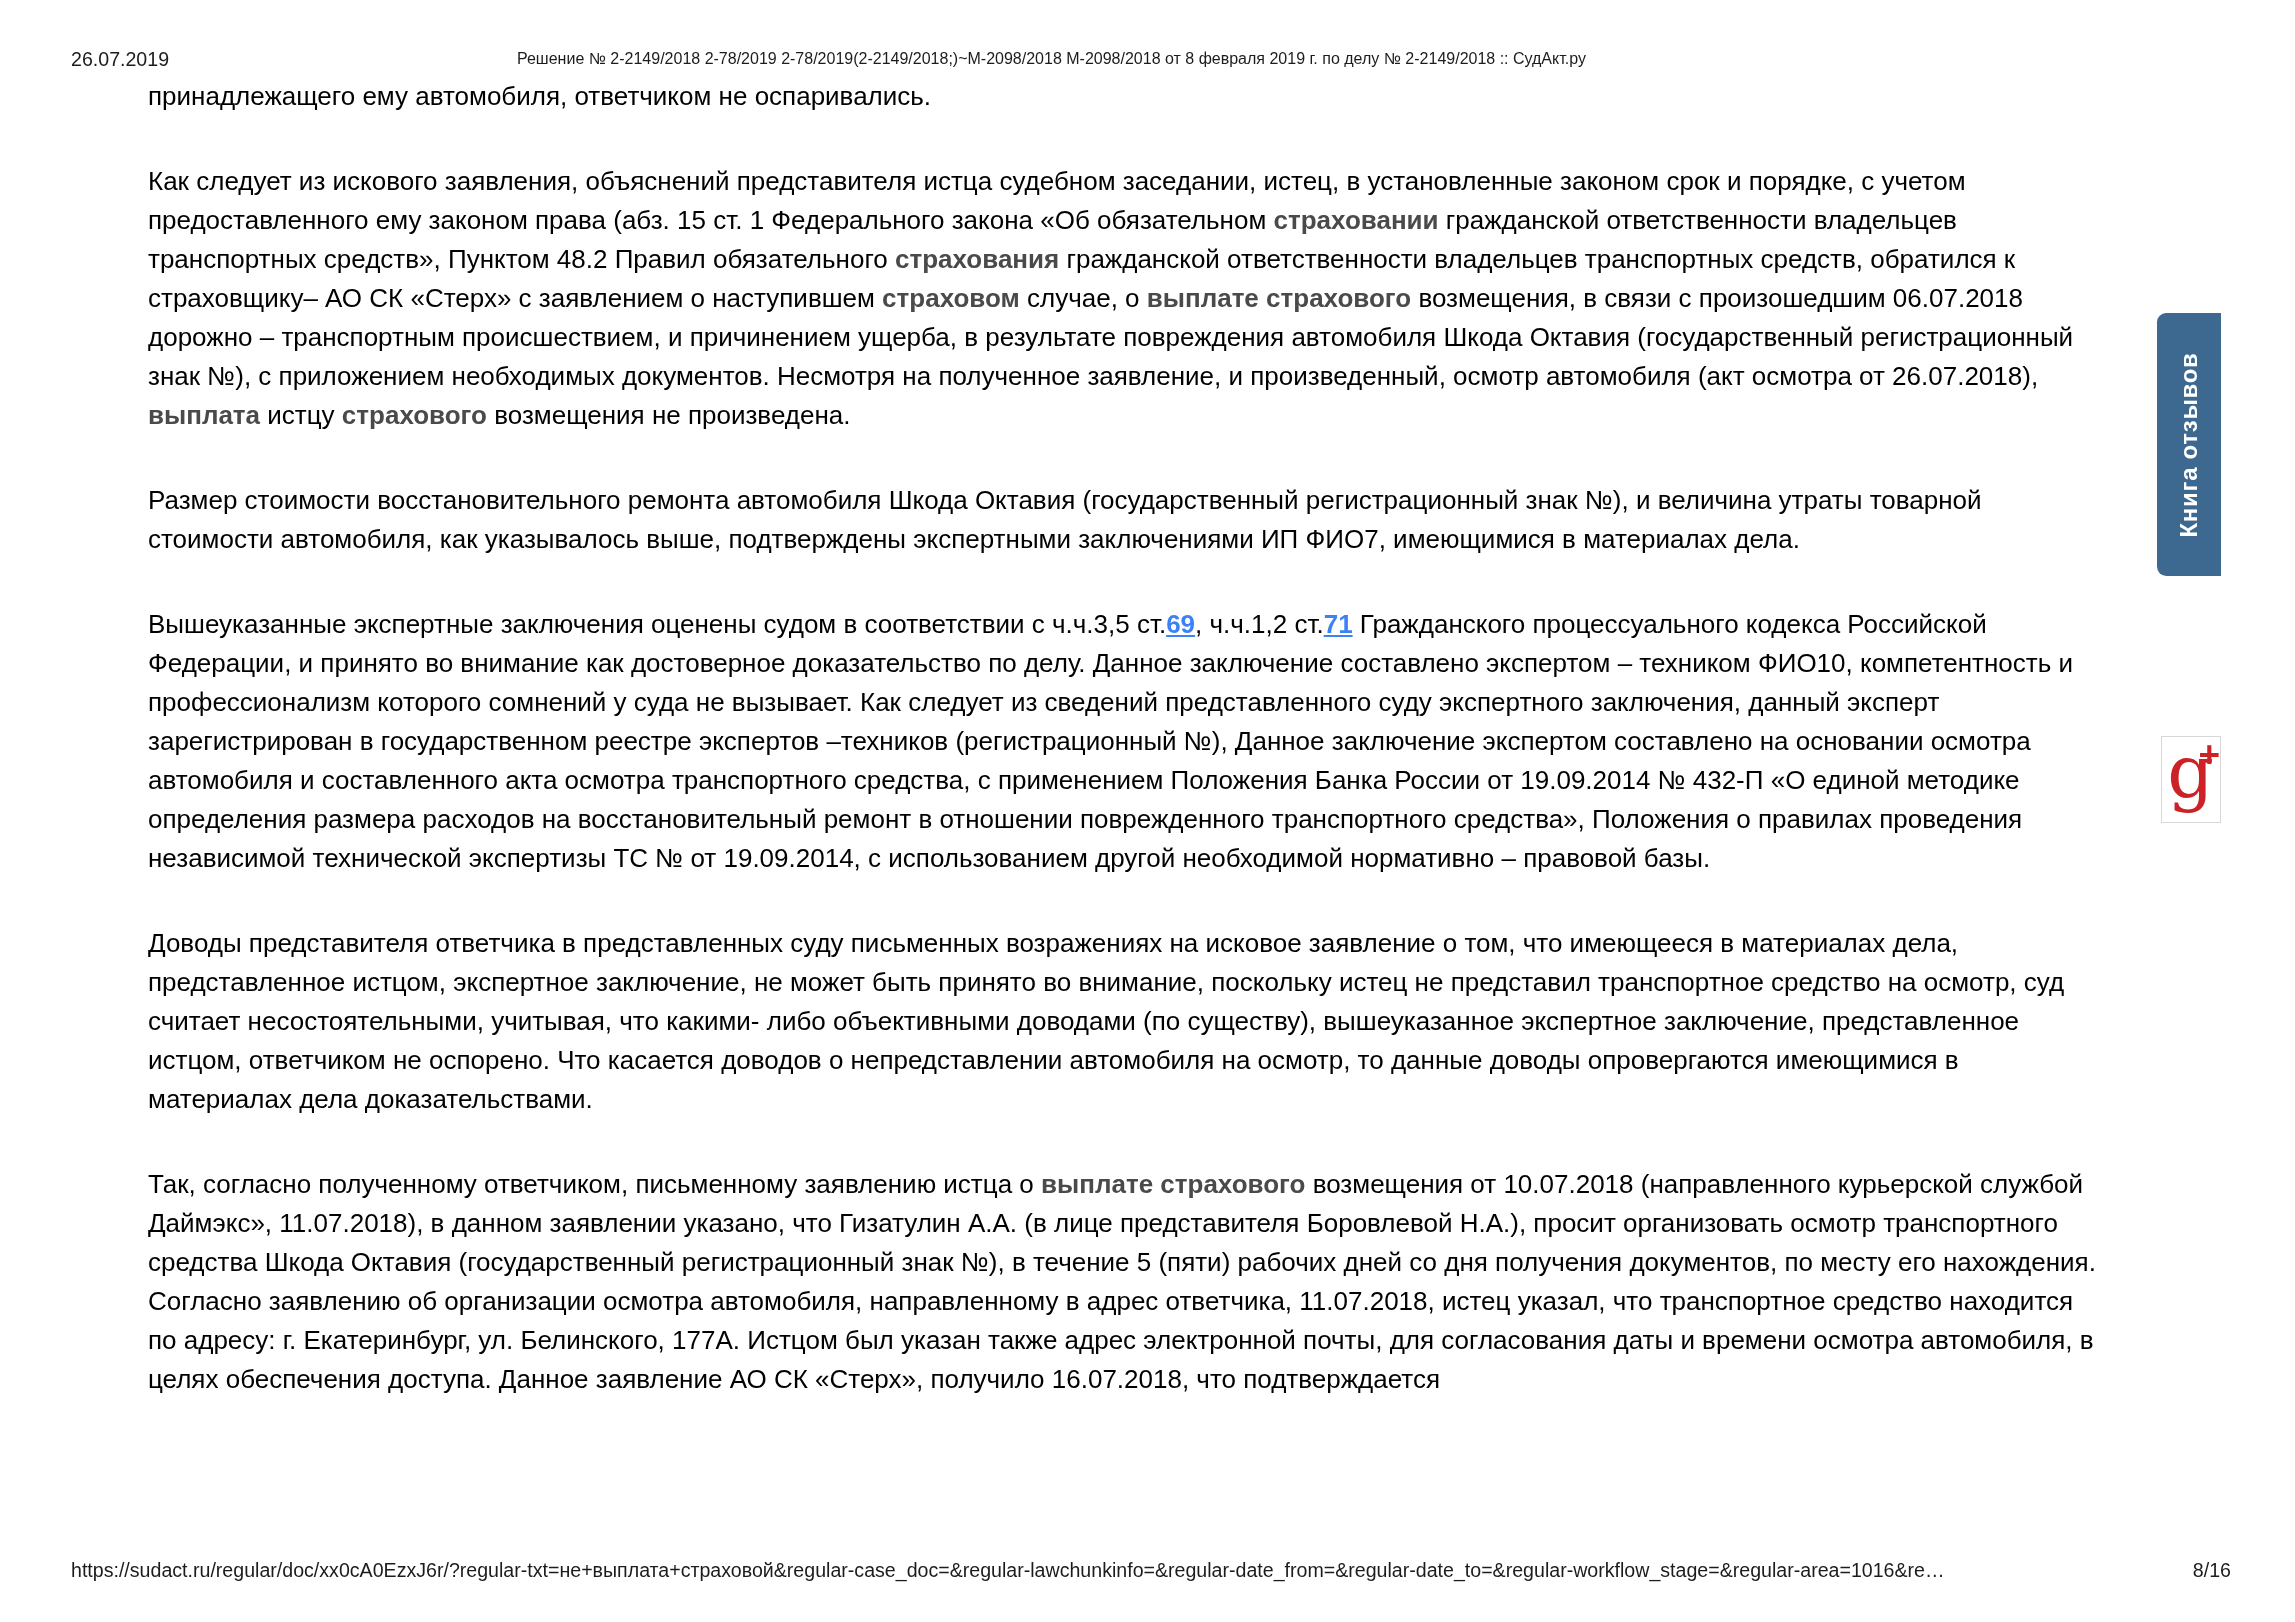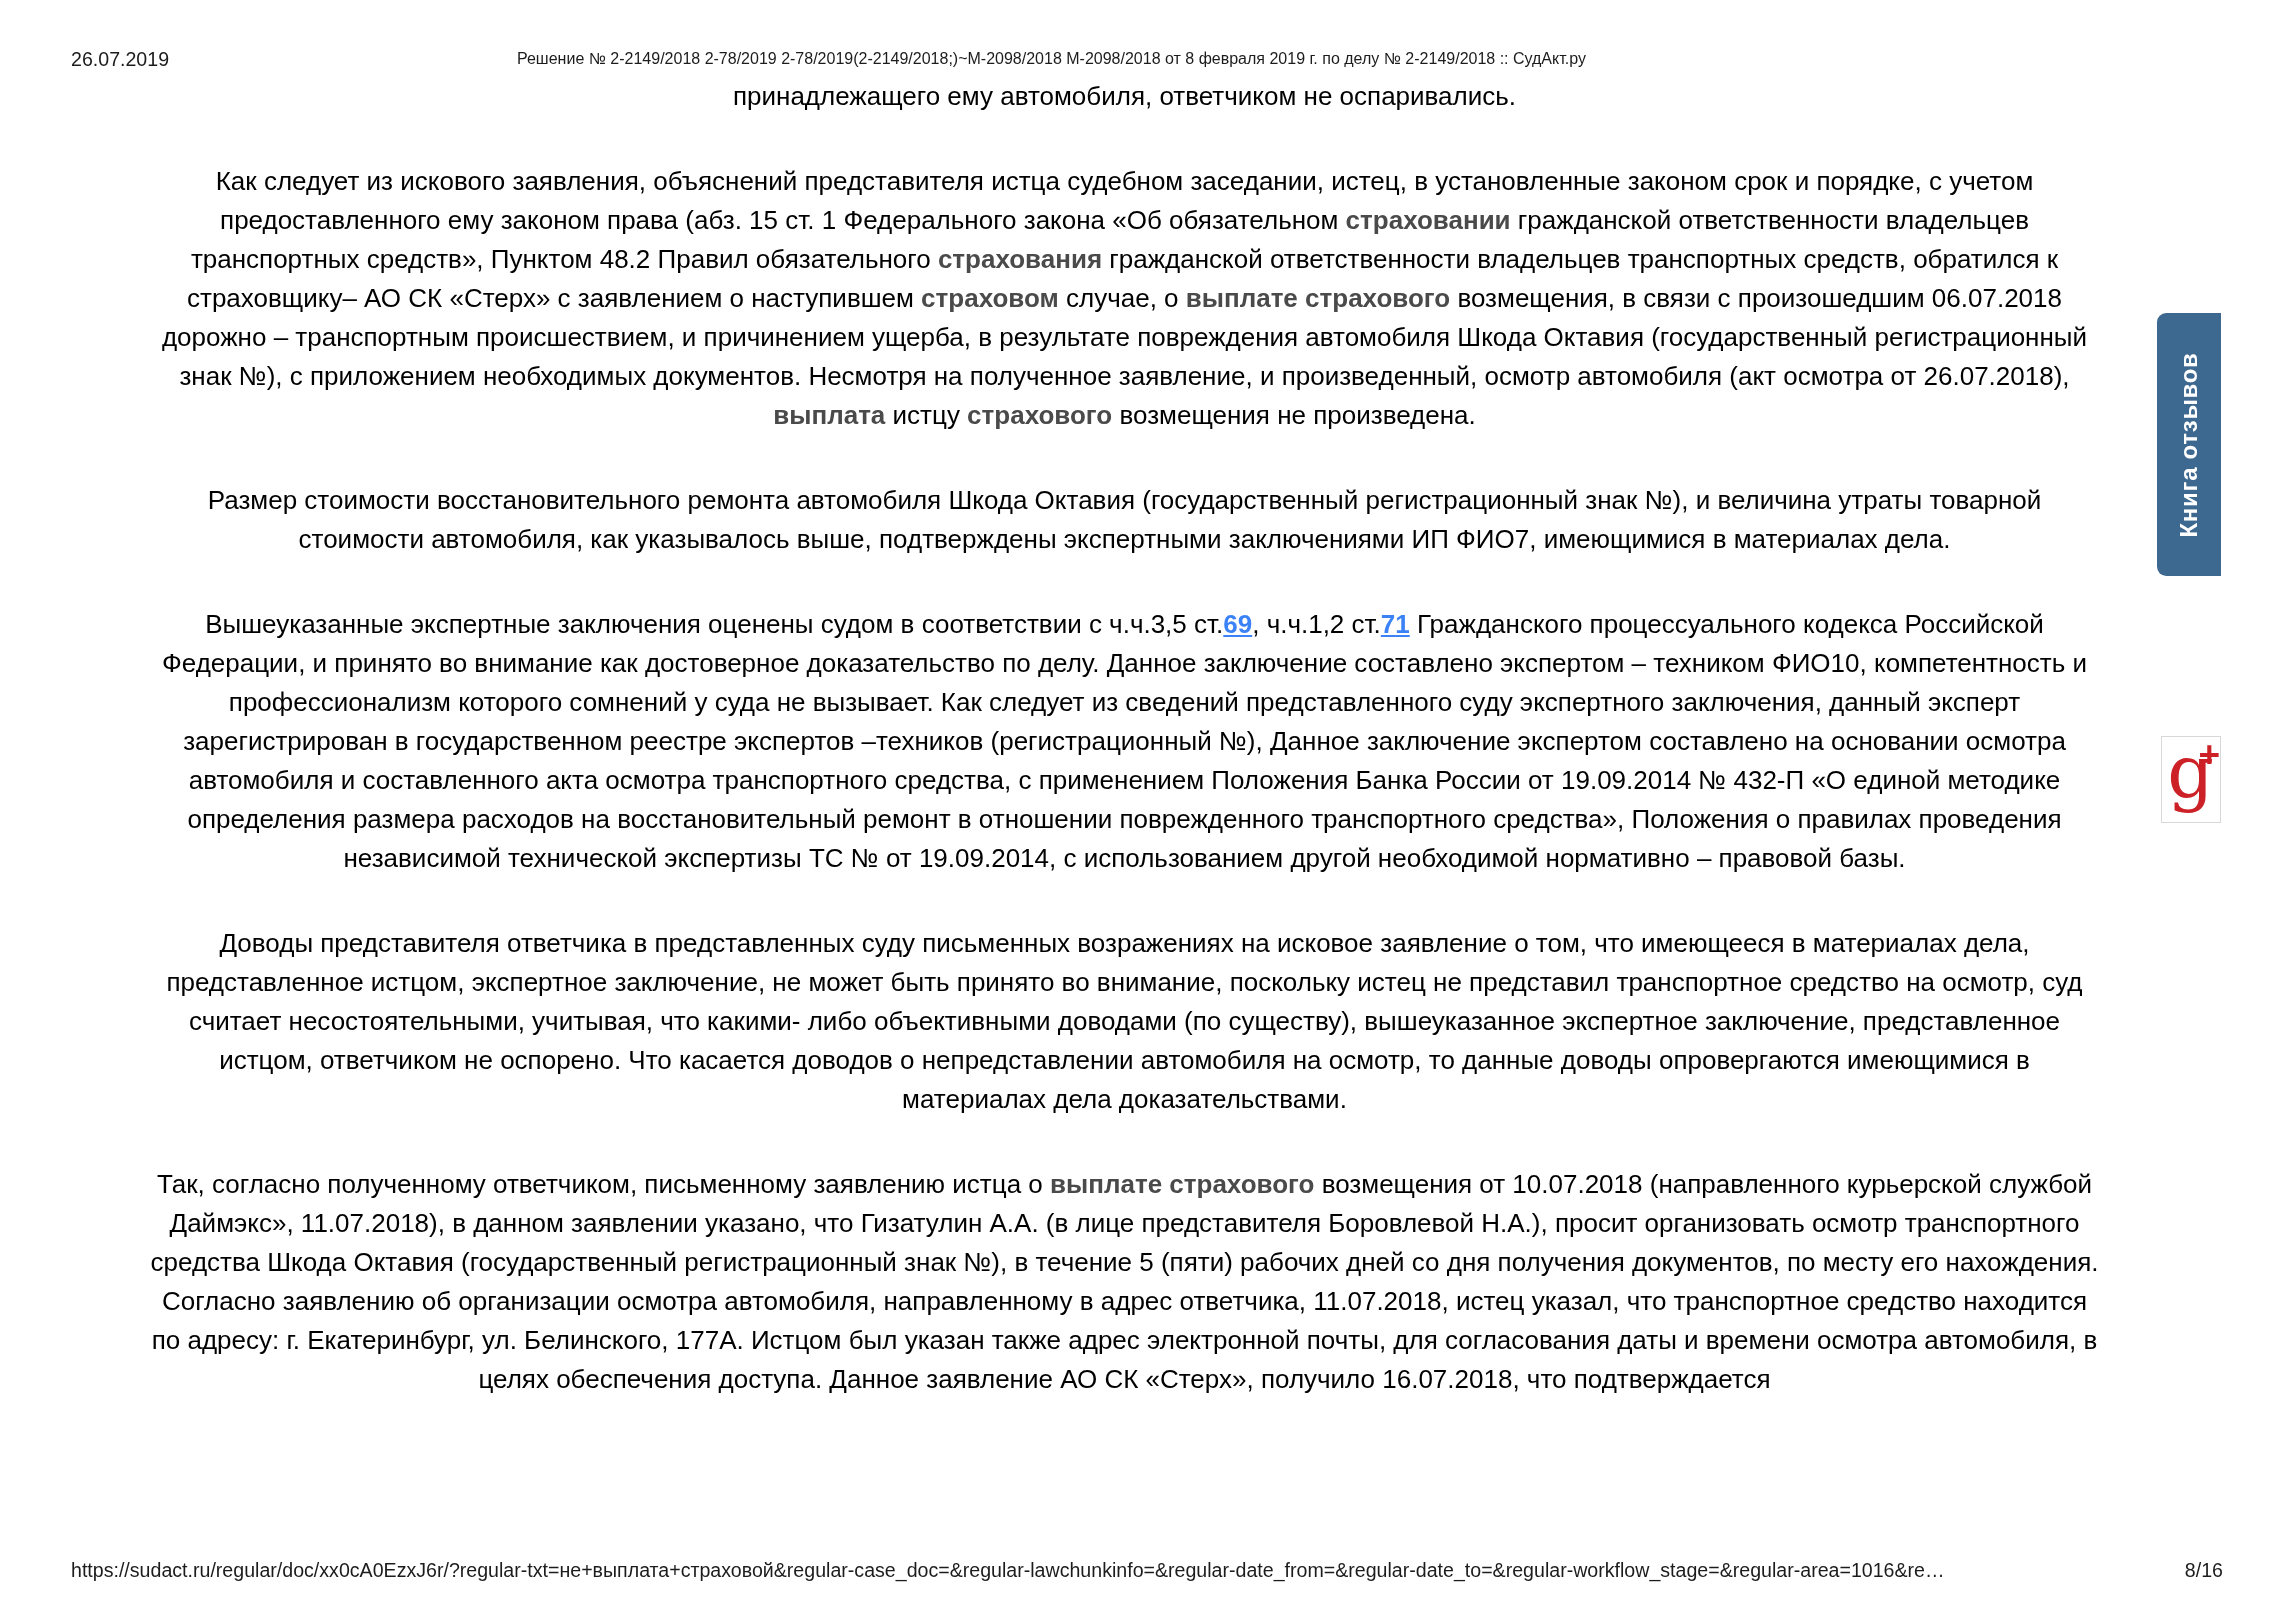--- a/index.html
+++ b/index.html
@@ -39,21 +39,21 @@
 
   
   .doc-content {
     position: absolute;
     left: 148px;
     top: 77px;
     width: 1953px;
     font-size: 26px;
     line-height: 39px;
     color: #000000;
-    text-align: center;
+    text-align: left;
   }
   .doc-content p {
     margin: 0 0 46px 0;
     padding: 0;
   }
   .doc-content b.hl {
     font-weight: bold;
     color: #4a4a4a;
   }
   .doc-content a.doc-link {
@@ -124,21 +124,21 @@
     left: 71px;
     top: 1559px;
     font-size: 19.6px;
     line-height: 23.6px;
     color: #1c1c1c;
     white-space: nowrap;
     text-align: center;
   }
   .footer-page {
     position: absolute;
-    right: 72px;
+    right: 64px;
     top: 1559px;
     font-size: 19.6px;
     line-height: 23.6px;
     color: #1c1c1c;
     white-space: nowrap;
   }
 </style>
 </head>
 <body>
 

